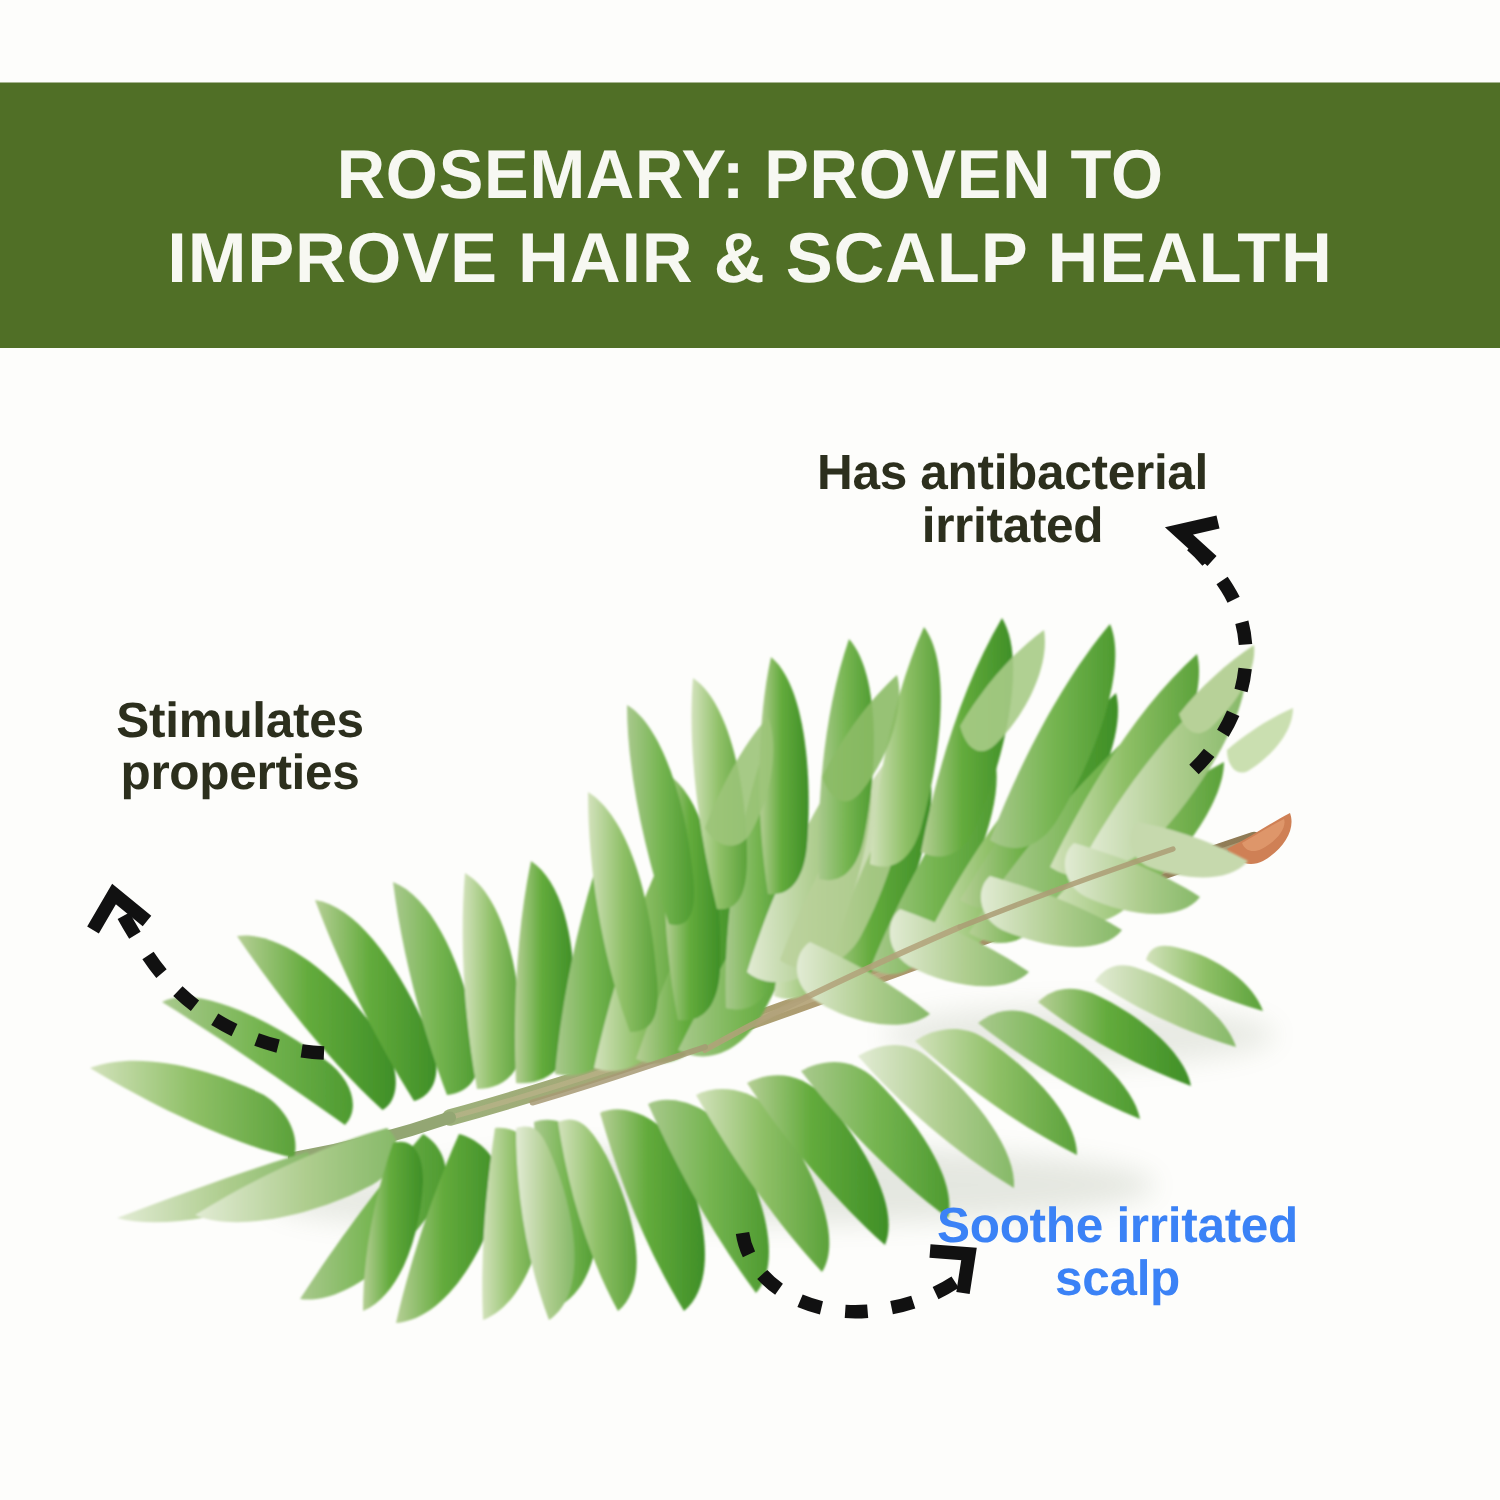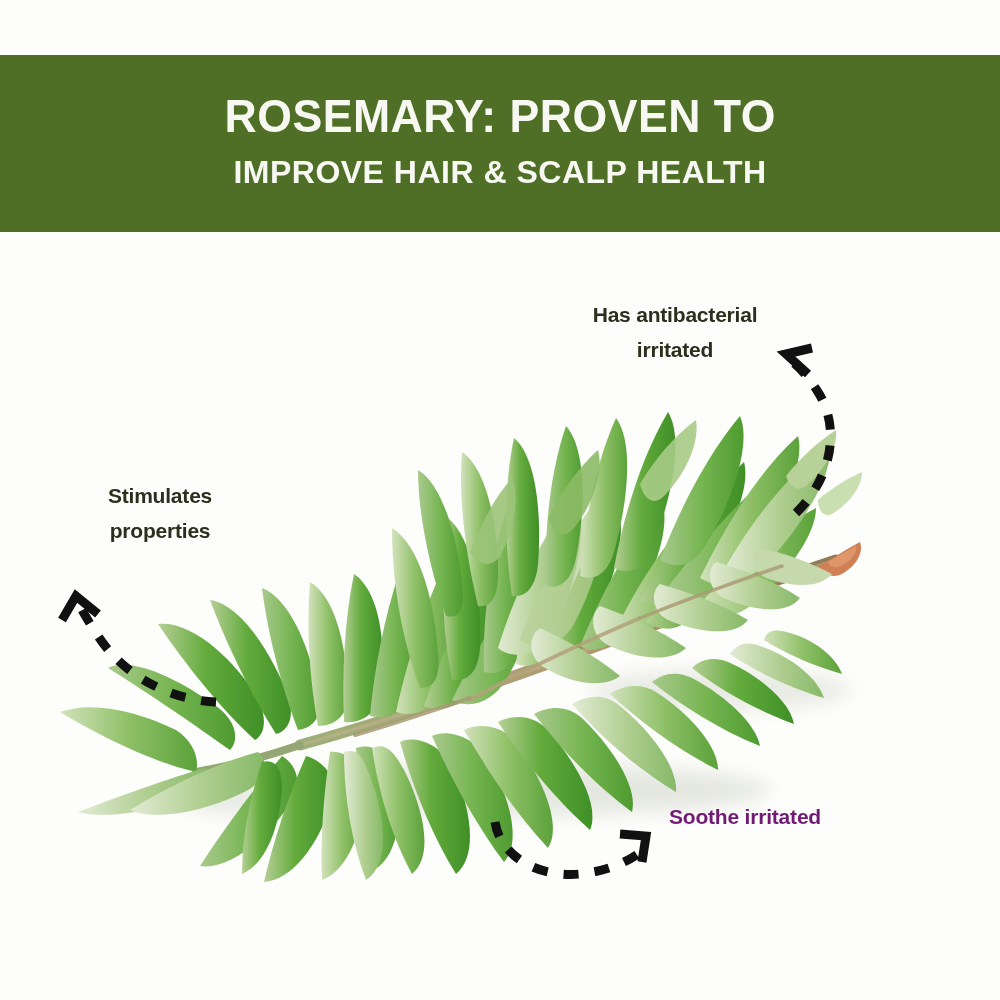--- a/index.html
+++ b/index.html
@@ -35,44 +35,44 @@
     font-family: "Liberation Sans Narrow", "Liberation Sans", sans-serif;
     font-weight: bold;
     font-size: 46px;
     line-height: 56px;
     letter-spacing: 0.5px;
     text-align: center;
     white-space: nowrap;
     transform: scaleX(0.97);
   }
   .banner-line.l2 {
-    font-size: 32px;
+    font-size: 47px;
     transform: scaleX(1.0);
   }
 
   
   .annot {
     position: absolute;
     color: #2c2f1d;
     font-family: "Liberation Sans", sans-serif;
     font-weight: bold;
-    font-size: 21px;
+    font-size: 33px;
     line-height: 35px;
     text-align: center;
     letter-spacing: -0.2px;
     white-space: nowrap;
   }
   #annot-antibacterial {
     left: 675px;
     top: 297px;
     transform: translateX(-50%);
   }
   #annot-circulation {
     left: 160px;
-    top: 478px;
+    top: 462px;
     transform: translateX(-50%);
   }
   #annot-soothe {
     left: 745px;
     top: 799px;
     transform: translateX(-50%);
   }
 
   
   .arrow-layer {
@@ -266,17 +266,18 @@
   <div class="annot" id="annot-antibacterial" style="color: rgb(44, 47, 29);">
     <div>Has antibacterial</div>
     <div>irritated</div>
   </div>
 
   <div class="annot" id="annot-circulation" style="color: rgb(44, 47, 29);">
     <div>Stimulates</div>
     <div>properties</div>
   </div>
 
-  <div class="annot" id="annot-soothe" style="color: #701a75;">
+  <div class="annot" id="annot-soothe" style="color: #3b82f6;">
     <div>Soothe irritated</div>
+    <div>scalp</div>
   </div>
 
 </div>
 
 </body></html>

